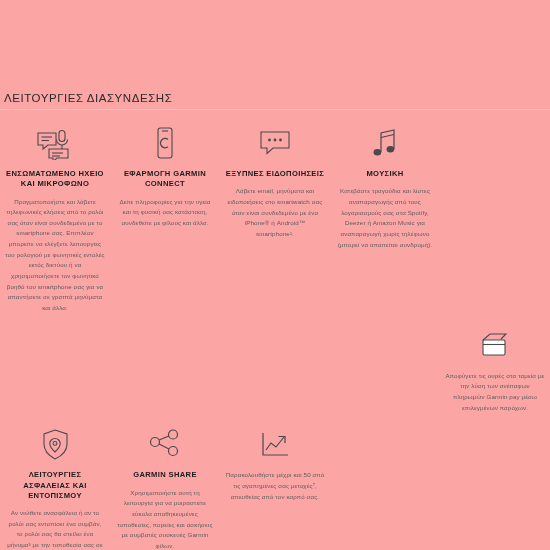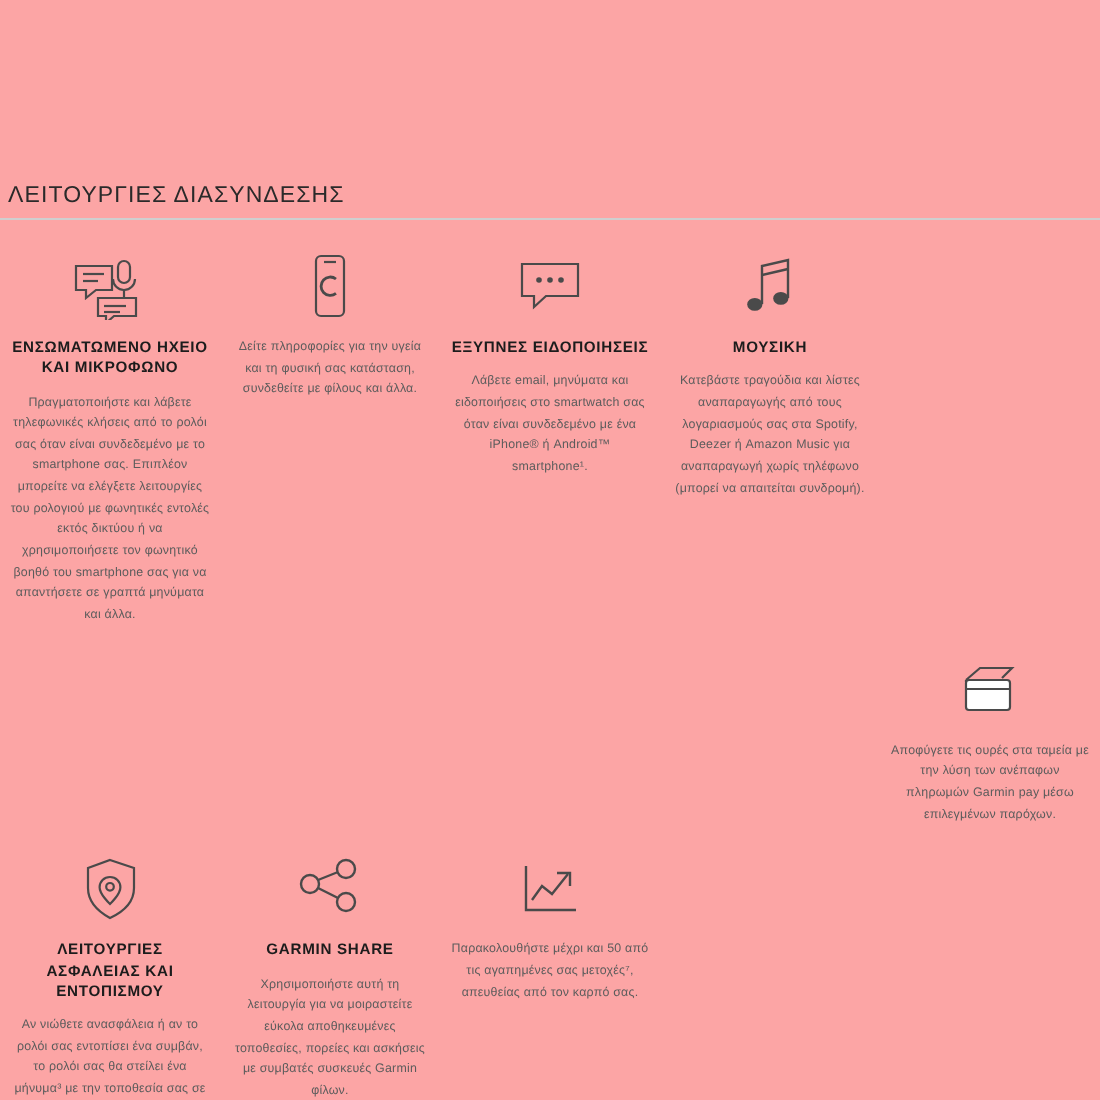--- a/index.html
+++ b/index.html
@@ -99,20 +99,21 @@
     </div>
 
     <div class="cell">
       <div class="icon-wrap">
         <svg width="26" height="36" viewBox="0 0 26 36" fill="none" stroke="#4a4a4a" stroke-width="1.1">
           <rect x="6" y="2" width="14" height="30" rx="2.5"></rect>
           <line x1="10" y1="5" x2="16" y2="5"></line>
           <path d="M16 13.5 a4.6 4.6 0 1 0 0 7.2" stroke-width="1.4"></path>
         </svg>
       </div>
+      <div class="cell-title">ΕΦΑΡΜΟΓΗ GARMIN CONNECT</div>
       <div class="cell-body">Δείτε πληροφορίες για την υγεία και τη φυσική σας κατάσταση, συνδεθείτε με φίλους και άλλα.</div>
     </div>
 
 
     <div class="cell">
       <div class="icon-wrap">
         <svg width="36" height="32" viewBox="0 0 36 32" fill="none" stroke="#4a4a4a" stroke-width="1.1">
           <path d="M4 4 h28 v16 h-16 l-6 5.5 v-5.5 h-6 z"></path>
           <circle cx="12.5" cy="12" r="1.4" fill="#4a4a4a" stroke="none"></circle>
           <circle cx="18" cy="12" r="1.4" fill="#4a4a4a" stroke="none"></circle>

